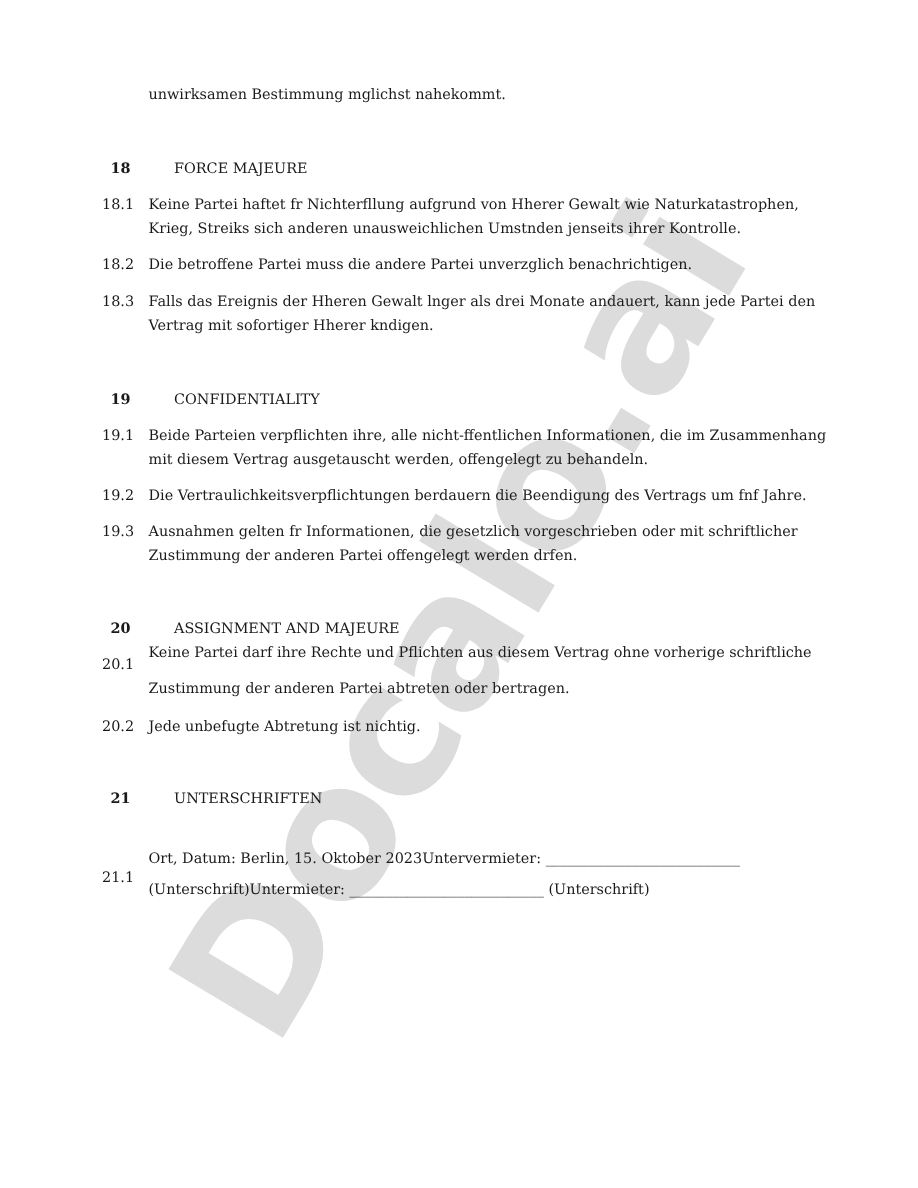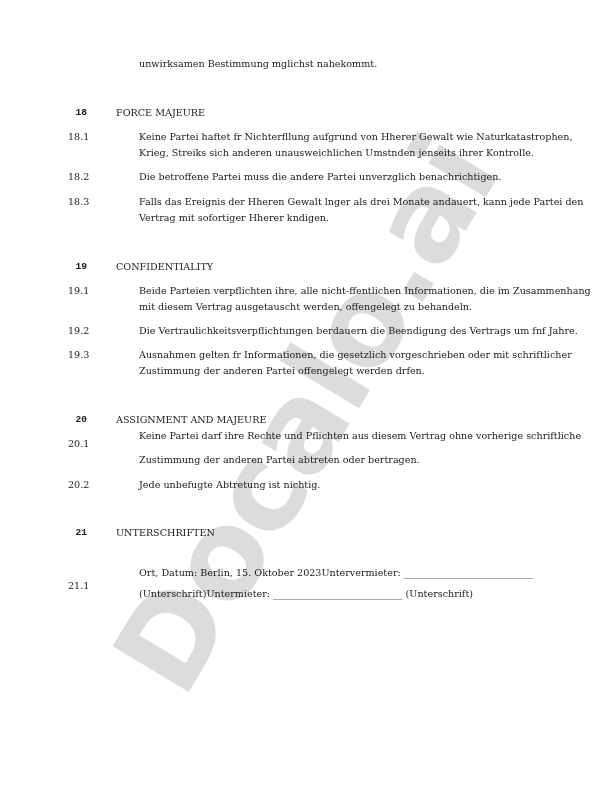--- a/index.html
+++ b/index.html
@@ -8,23 +8,23 @@
   .page { position: absolute; left: 0; top: 0; width: 612px; height: 792px; }
   .watermark {
     position: absolute; left: 306px; top: 415px;
     transform: translate(-50%, -50%) rotate(-59deg);
     font-family: "DejaVu Sans", "Liberation Sans", sans-serif;
     font-weight: bold; font-size: 122px; letter-spacing: -2px;
     color: #dcdcdc; white-space: nowrap; z-index: 0; line-height: 1;
   }
   .content { position: absolute; left: 0; top: 0; width: 612px; z-index: 1; }
   .line { position: absolute; font-size: 9.6px; white-space: nowrap; line-height: 12px; }
-  .txt { left: 99px; margin-left: 40px; }
+  .txt { left: 99px; }
   .num { left: 68px; }
-  .hnum { left: 68px; width: 19px; text-align: right; font-weight: bold; font-family: Liberation Mono, monospace; }
+  .hnum { left: 68px; width: 19px; text-align: right; font-weight: bold; }
   .htitle { left: 116px; font-weight: normal; }
 </style>
 </head>
 <body>
 
 <div class="page">
   <div class="watermark">Docalo.ai</div>
 
   <div class="content">
     <div class="line txt" style="top:58px">unwirksamen Bestimmung mglichst nahekommt.</div>

